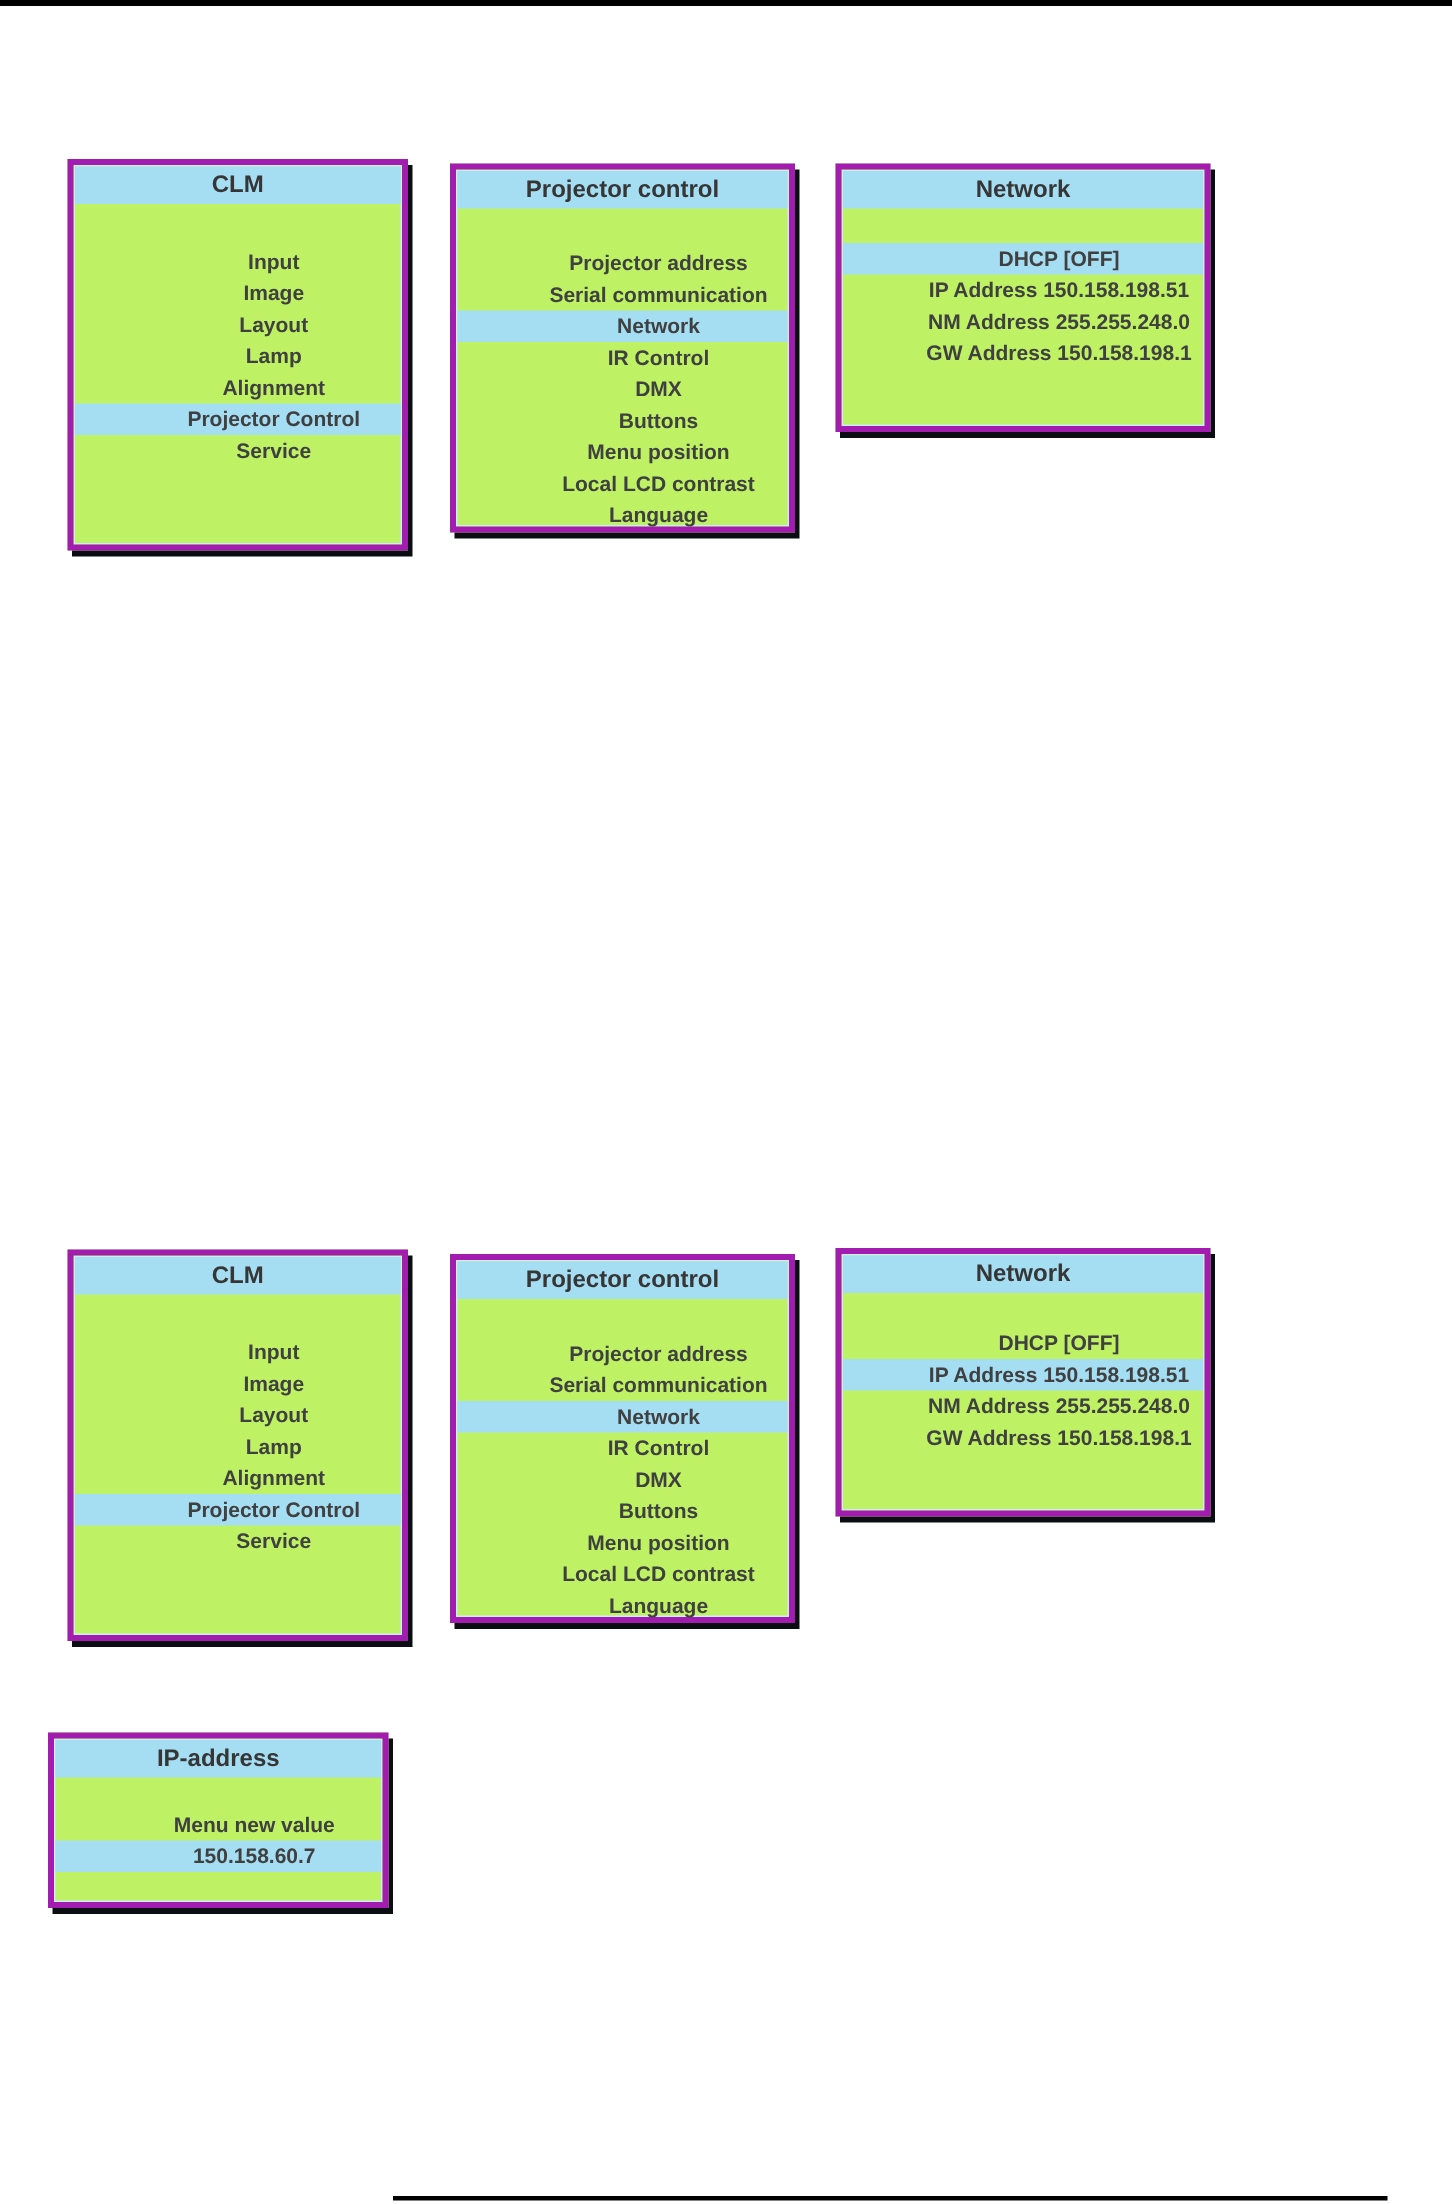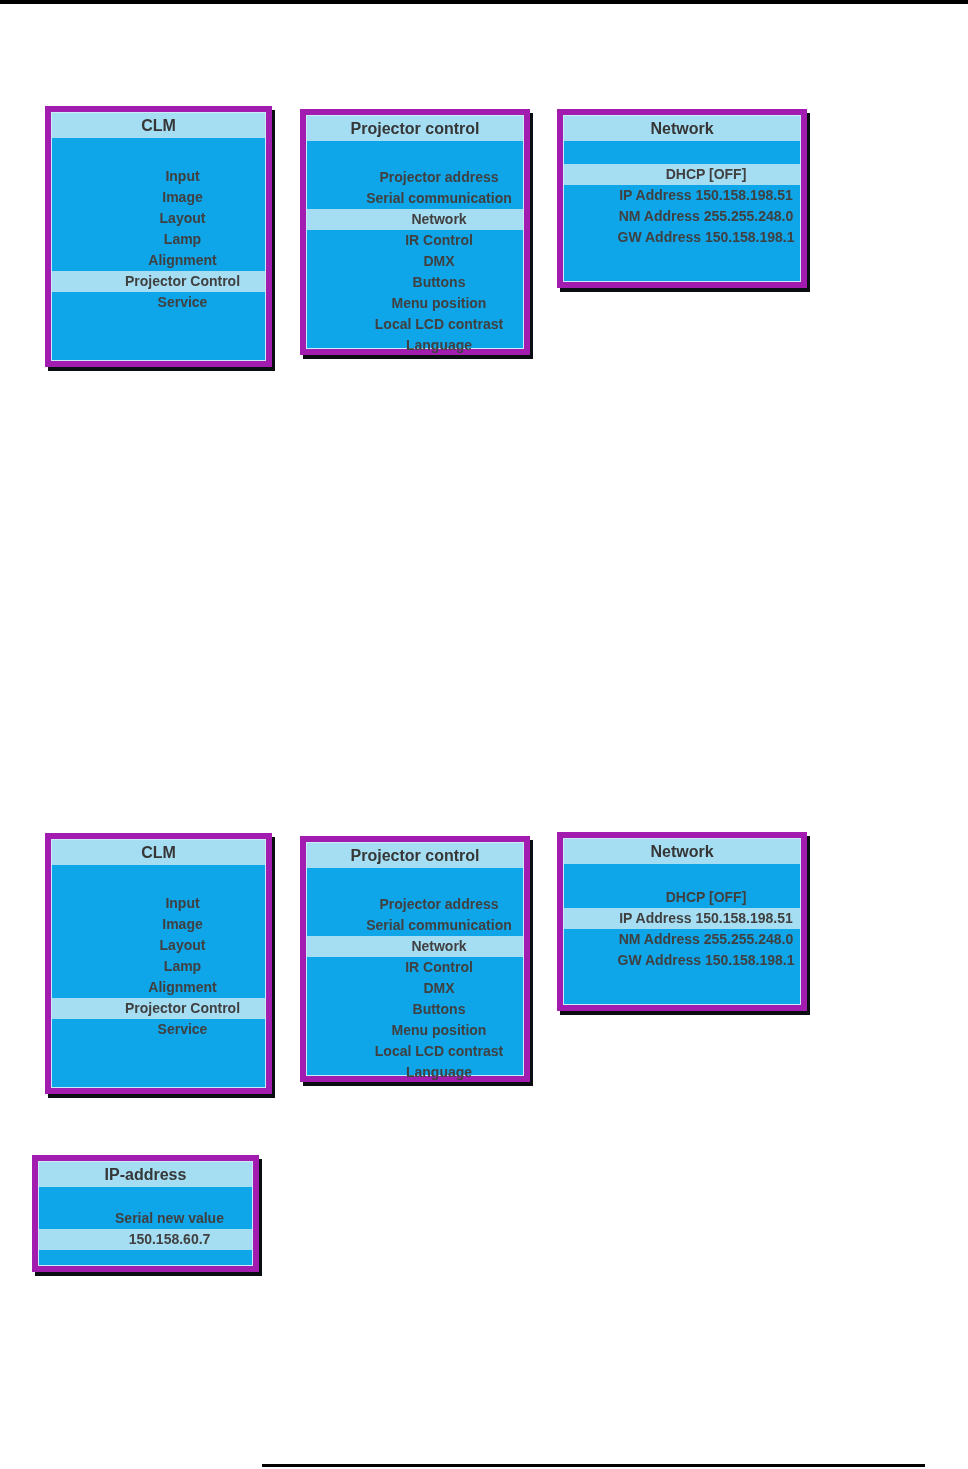--- a/index.html
+++ b/index.html
@@ -19,22 +19,22 @@
     width: 968px; height: 4px;
     background: #000000;
   }
   .footer-rule {
     position: absolute; left: 262px; top: 1464px;
     width: 663px; height: 3px;
     background: #000000;
   }
   .panel {
     position: absolute;
-    background: #0ea5e9;
-    border: 6px solid #a21caf;
+    background: #bef264;
+    border: 4px solid #a21caf;
     box-shadow: 3px 4px 0 #0a0e13, inset 0 0 0 1px #cdeaf8;
     box-sizing: border-box;
   }
   .panel .title {
     background: #a5ddf3;
     height: 25px; line-height: 25px;
     text-align: center;
     font-size: 16px; font-weight: bold;
     color: #363636;
     margin: 1px;
@@ -137,19 +137,19 @@
     <div class="spacer gap22"></div>
     <div class="row">DHCP [OFF]</div>
     <div class="row hl">IP Address 150.158.198.51</div>
     <div class="row">NM Address 255.255.248.0</div>
     <div class="row">GW Address 150.158.198.1</div>
   </div>
 
   <div class="panel" id="ipadr">
     <div class="title">IP-address</div>
     <div class="spacer gap20"></div>
-    <div class="row">Serial new value</div>
+    <div class="row">Menu new value</div>
     <div class="row hl">150.158.60.7</div>
   </div>
 
   <div class="footer-rule"></div>
 
 </div>
 
 </body></html>

